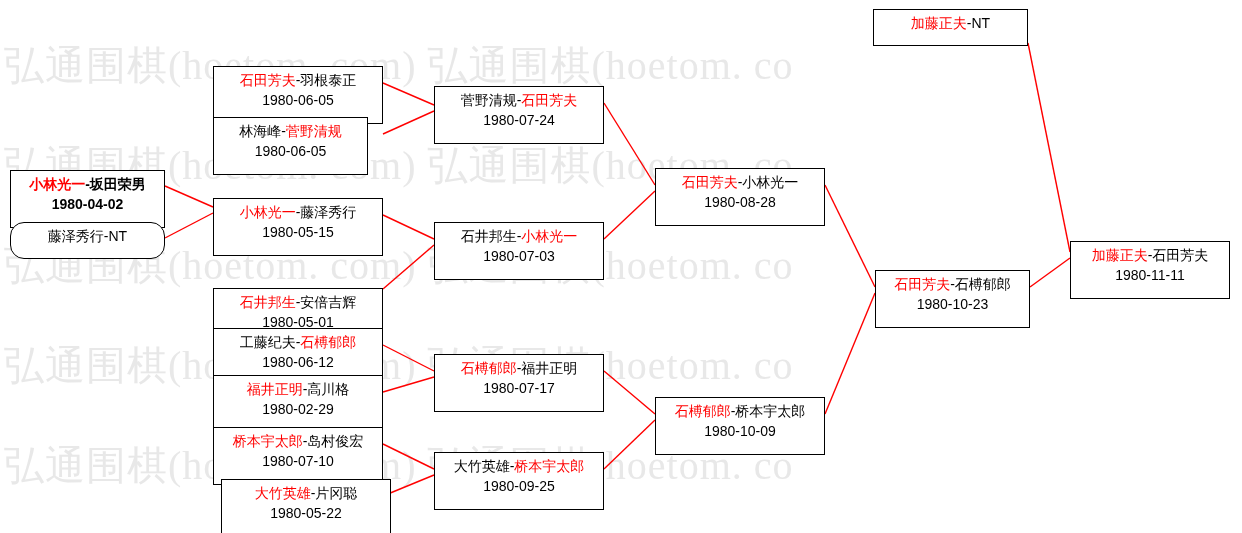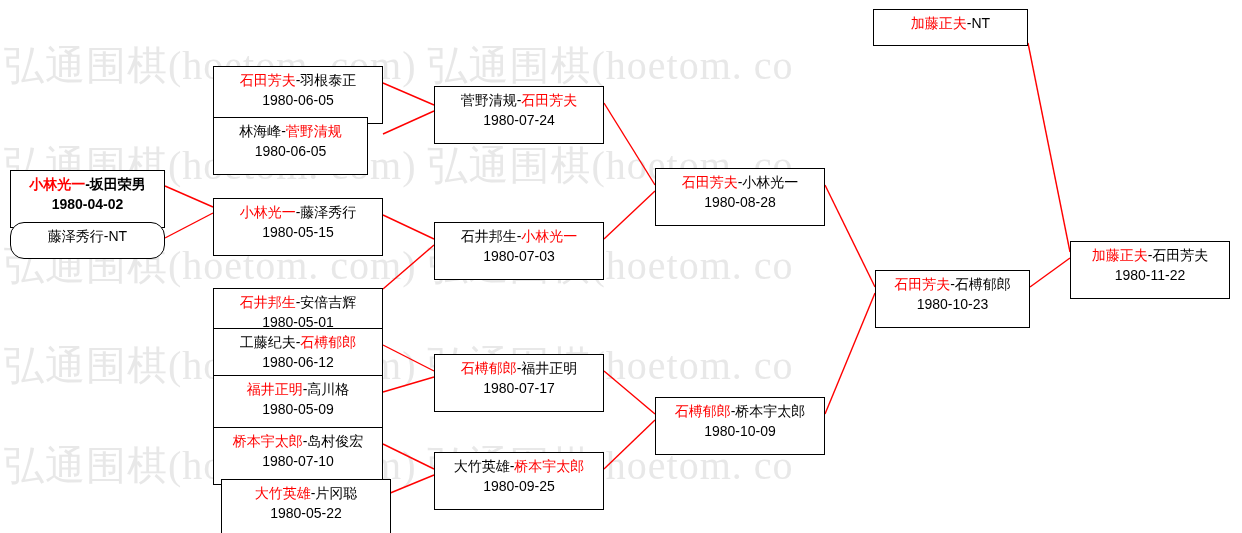--- a/index.html
+++ b/index.html
@@ -130,21 +130,21 @@
       <div class="match" style="left: 213px; top: 288px; width: 170px;">
         <span class="players"><span class="win">石井邦生</span><span class="sep">-</span><span class="lose">安倍吉辉</span></span>
         <span class="date">1980-05-01</span>
       </div>
       <div class="match" style="left: 213px; top: 328px; width: 170px;">
         <span class="players"><span class="lose">工藤纪夫</span><span class="sep">-</span><span class="win">石榑郁郎</span></span>
         <span class="date">1980-06-12</span>
       </div>
       <div class="match" style="left: 213px; top: 375px; width: 170px;">
         <span class="players"><span class="win">福井正明</span><span class="sep">-</span><span class="lose">高川格</span></span>
-        <span class="date">1980-05-09</span>
+        <span class="date">1980-02-29</span>
       </div>
       <div class="match" style="left: 213px; top: 427px; width: 170px;">
         <span class="players"><span class="win">桥本宇太郎</span><span class="sep">-</span><span class="lose">岛村俊宏</span></span>
         <span class="date">1980-07-10</span>
       </div>
       <div class="match" style="left: 221px; top: 479px; width: 170px;">
         <span class="players"><span class="win">大竹英雄</span><span class="sep">-</span><span class="lose">片冈聪</span></span>
         <span class="date">1980-05-22</span>
       </div>
       <div class="match" style="left: 434px; top: 86px; width: 170px;">
@@ -173,17 +173,17 @@
       </div>
       <div class="match" style="left: 875px; top: 270px; width: 155px;">
         <span class="players"><span class="win">石田芳夫</span><span class="sep">-</span><span class="lose">石榑郁郎</span></span>
         <span class="date">1980-10-23</span>
       </div>
       <div class="match" style="left: 873px; top: 9px; width: 155px;">
         <span class="players"><span class="win">加藤正夫</span><span class="sep">-</span><span class="lose">NT</span></span>
       </div>
       <div class="match" style="left: 1070px; top: 241px; width: 160px;">
         <span class="players"><span class="win">加藤正夫</span><span class="sep">-</span><span class="lose">石田芳夫</span></span>
-        <span class="date">1980-11-22</span>
+        <span class="date">1980-11-11</span>
       </div>
     </div>
 
 </div>
 
 </body></html>

